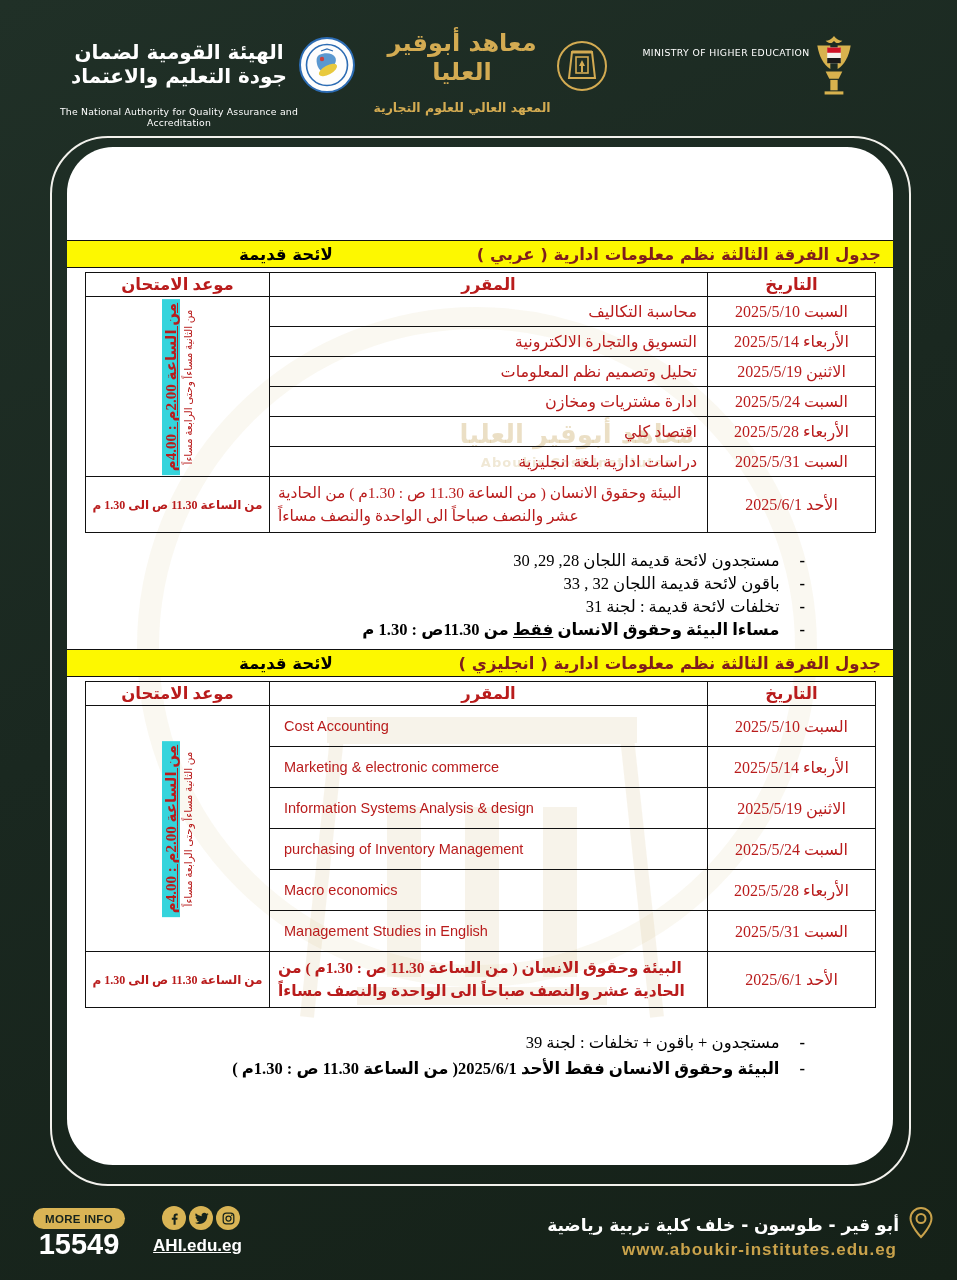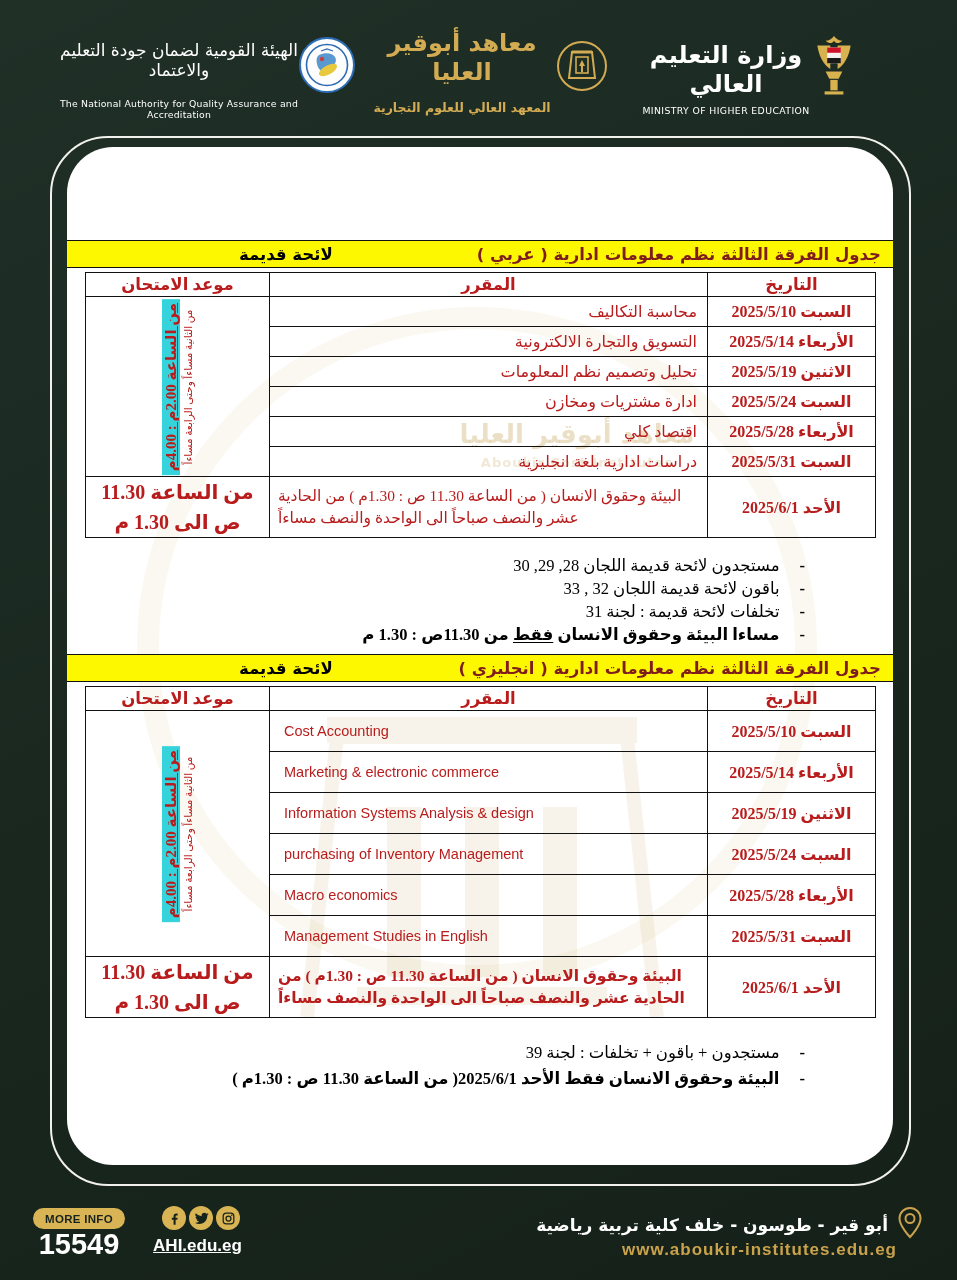--- a/index.html
+++ b/index.html
@@ -4,21 +4,21 @@
 <style>
   * { margin:0; padding:0; box-sizing:border-box; }
   html,body { width:957px; height:1280px; }
   body { font-family:"DejaVu Sans", sans-serif; overflow:hidden; }
   .stage { position:relative; width:957px; height:1280px;
            background:linear-gradient(155deg,#203027 0%, #1a2820 45%, #152118 100%); }
 
   
   .hdr { position:absolute; top:0; left:0; width:100%; height:140px; }
   .naqaae-block { position:absolute; left:48px; top:40px; width:262px; text-align:center; color:#fff; }
-  .naqaae-ar { font-size:17px; font-weight:normal; direction:rtl; }
+  .naqaae-ar { font-size:20px; font-weight:bold; direction:rtl; }
   .naqaae-en { font-size:9.3px; margin-top:18px; letter-spacing:.2px; }
   .naqaae-logo { position:absolute; left:299px; top:37px; width:56px; height:56px; border-radius:50%;
                  background:#fdfdfd; border:2px solid #2c6cb4; display:flex; align-items:center; justify-content:center; }
   .naqaae-logo svg { width:44px; height:44px; }
 
   .inst-block { position:absolute; left:372px; top:28px; width:180px; text-align:center; color:#d3ab52; direction:rtl; }
   .inst-ar { font-size:24px; font-weight:bold; font-family:"DejaVu Serif","DejaVu Sans",serif; }
   .inst-sub { font-size:12.5px; font-weight:bold; margin-top:14px; }
   .inst-emblem { position:absolute; left:556px; top:40px; width:52px; height:52px; }
 
@@ -50,27 +50,27 @@
   .banner-title { font-size:16.5px; font-weight:bold; color:#7f1d1d; padding-right:12px; white-space:nowrap; }
   .banner-tag { position:absolute; left:172px; font-size:16.5px; font-weight:bold; color:#000; }
   .banner-1 { margin-top:93px; }
   .banner-2 { margin-top:8px; }
 
   
   table { border-collapse:collapse; margin:4px 18px 0; width:790px; table-layout:fixed;
           background:transparent; direction:rtl; }
   th, td { border:1.7px solid #111; font-family:"Liberation Serif","DejaVu Sans",serif; color:#b91c1c; }
   th { height:24px; font-size:16.5px; font-weight:bold; text-align:center; }
-  td.date { text-align:center; font-size:16px; height:30px;font-weight:bold; }
+  td.date { text-align:center; font-size:16px; height:30px; }
   td.course { text-align:right; font-size:16px; padding:0 10px; }
   td.course-en { text-align:left; font-family:"Liberation Sans","DejaVu Sans",sans-serif;
                  font-size:14.5px; padding:0 14px; direction:ltr; }
   .t2 td.date { height:41px; }
   td.final-course { text-align:left; font-size:15.5px; padding:2px 8px; line-height:1.45; height:56px; }
-  td.final-time { text-align:center; font-size:20px; font-weight:bold; line-height:1.5; }
+  td.final-time { text-align:center; font-size:12px; font-weight:bold; line-height:1.5; }
   .bold { font-weight:bold; }
 
   
   td.vcell { position:relative; }
   .vrot { position:absolute; left:50%; top:50%; transform:translate(-50%,-50%) rotate(-90deg);
           display:flex; flex-direction:column; align-items:center; white-space:nowrap; }
   .vhl { background:#35d4dc; font-weight:bold; font-size:15px; text-decoration:underline; padding:0 4px;
          font-family:"Liberation Serif","DejaVu Sans",serif; }
   .vsub { font-size:10.5px; margin-top:2px; font-family:"Liberation Serif","DejaVu Sans",serif; }
 
@@ -90,21 +90,21 @@
                     display:flex; align-items:center; justify-content:center;
                     font-family:"Liberation Sans",sans-serif; letter-spacing:.3px; }
   .hotline { position:absolute; left:28px; top:32px; width:102px; text-align:center; color:#fff;
              font-size:29px; font-weight:bold; font-family:"Liberation Sans",sans-serif; }
   .socials { position:absolute; left:162px; top:10px; display:flex; gap:3px; }
   .sicon { width:24px; height:24px; border-radius:50%; background:#d9b455;
            display:flex; align-items:center; justify-content:center; }
   .sicon svg { width:15px; height:15px; }
   .site-short { position:absolute; left:140px; top:40px; width:115px; text-align:center; color:#fff;
                 font-size:17px; font-weight:bold; font-family:"Liberation Sans",sans-serif;text-decoration:underline; }
-  .addr-row { position:absolute; right:34px; top:10px; display:flex; direction:rtl; align-items:center; gap:9px; }
+  .addr-row { position:absolute; right:23px; top:10px; display:flex; direction:rtl; align-items:center; gap:9px; }
   .pin svg { width:26px; height:33px; }
   .addr-text { color:#fff; font-size:17px; font-weight:bold; direction:rtl; }
   .site-full { position:absolute; right:60px; top:44px; color:#c9a24b; font-size:17px; font-weight:bold;
                letter-spacing:1px; font-family:"Liberation Sans",sans-serif; }
 </style>
 </head>
 <body>
 
 <div class="stage">
 
@@ -131,21 +131,20 @@
       <svg viewBox="0 0 52 52">
         <circle cx="26" cy="26" r="24" fill="none" stroke="#d3ab52" stroke-width="2"></circle>
         <path d="M13 38 L16 12 L36 12 L39 38 Z" fill="none" stroke="#d3ab52" stroke-width="2"></path>
         <rect x="20" y="17" width="12" height="16" fill="none" stroke="#d3ab52" stroke-width="1.6"></rect>
         <path d="M26 20 l3 6 h-2 v6 h-2 v-6 h-2 z" fill="#d3ab52"></path>
         <line x1="16" y1="12" x2="36" y2="12" stroke="#d3ab52" stroke-width="3"></line>
       </svg>
     </div>
 
     <div class="ministry-block">
-      <div class="ministry-ar">وزارة التعليم العالي</div>
       <div class="ministry-en">MINISTRY OF HIGHER EDUCATION</div>
     </div>
     <div class="eagle">
       <svg viewBox="0 0 46 60">
         <path d="M23 2c2 3 5 4.5 8 4.5-2 2.2-4.5 2.4-6.2 2L23 6.6l-1.8 1.9c-1.7.4-4.2.2-6.2-2 3 0 6-1.5 8-4.5z" fill="#d8b24e"></path>
         <path d="M7 11c1.6 10 5.8 18.5 12.5 22.6V11H7z" fill="#d8b24e"></path>
         <path d="M39 11c-1.6 10-5.8 18.5-12.5 22.6V11H39z" fill="#d8b24e"></path>
         <rect x="16.5" y="13" width="13" height="15" rx="2" fill="#f4f2ee"></rect>
         <rect x="16.5" y="13" width="13" height="5" fill="#ce1126"></rect>
         <rect x="16.5" y="23" width="13" height="5" fill="#1a1a1a"></rect>

